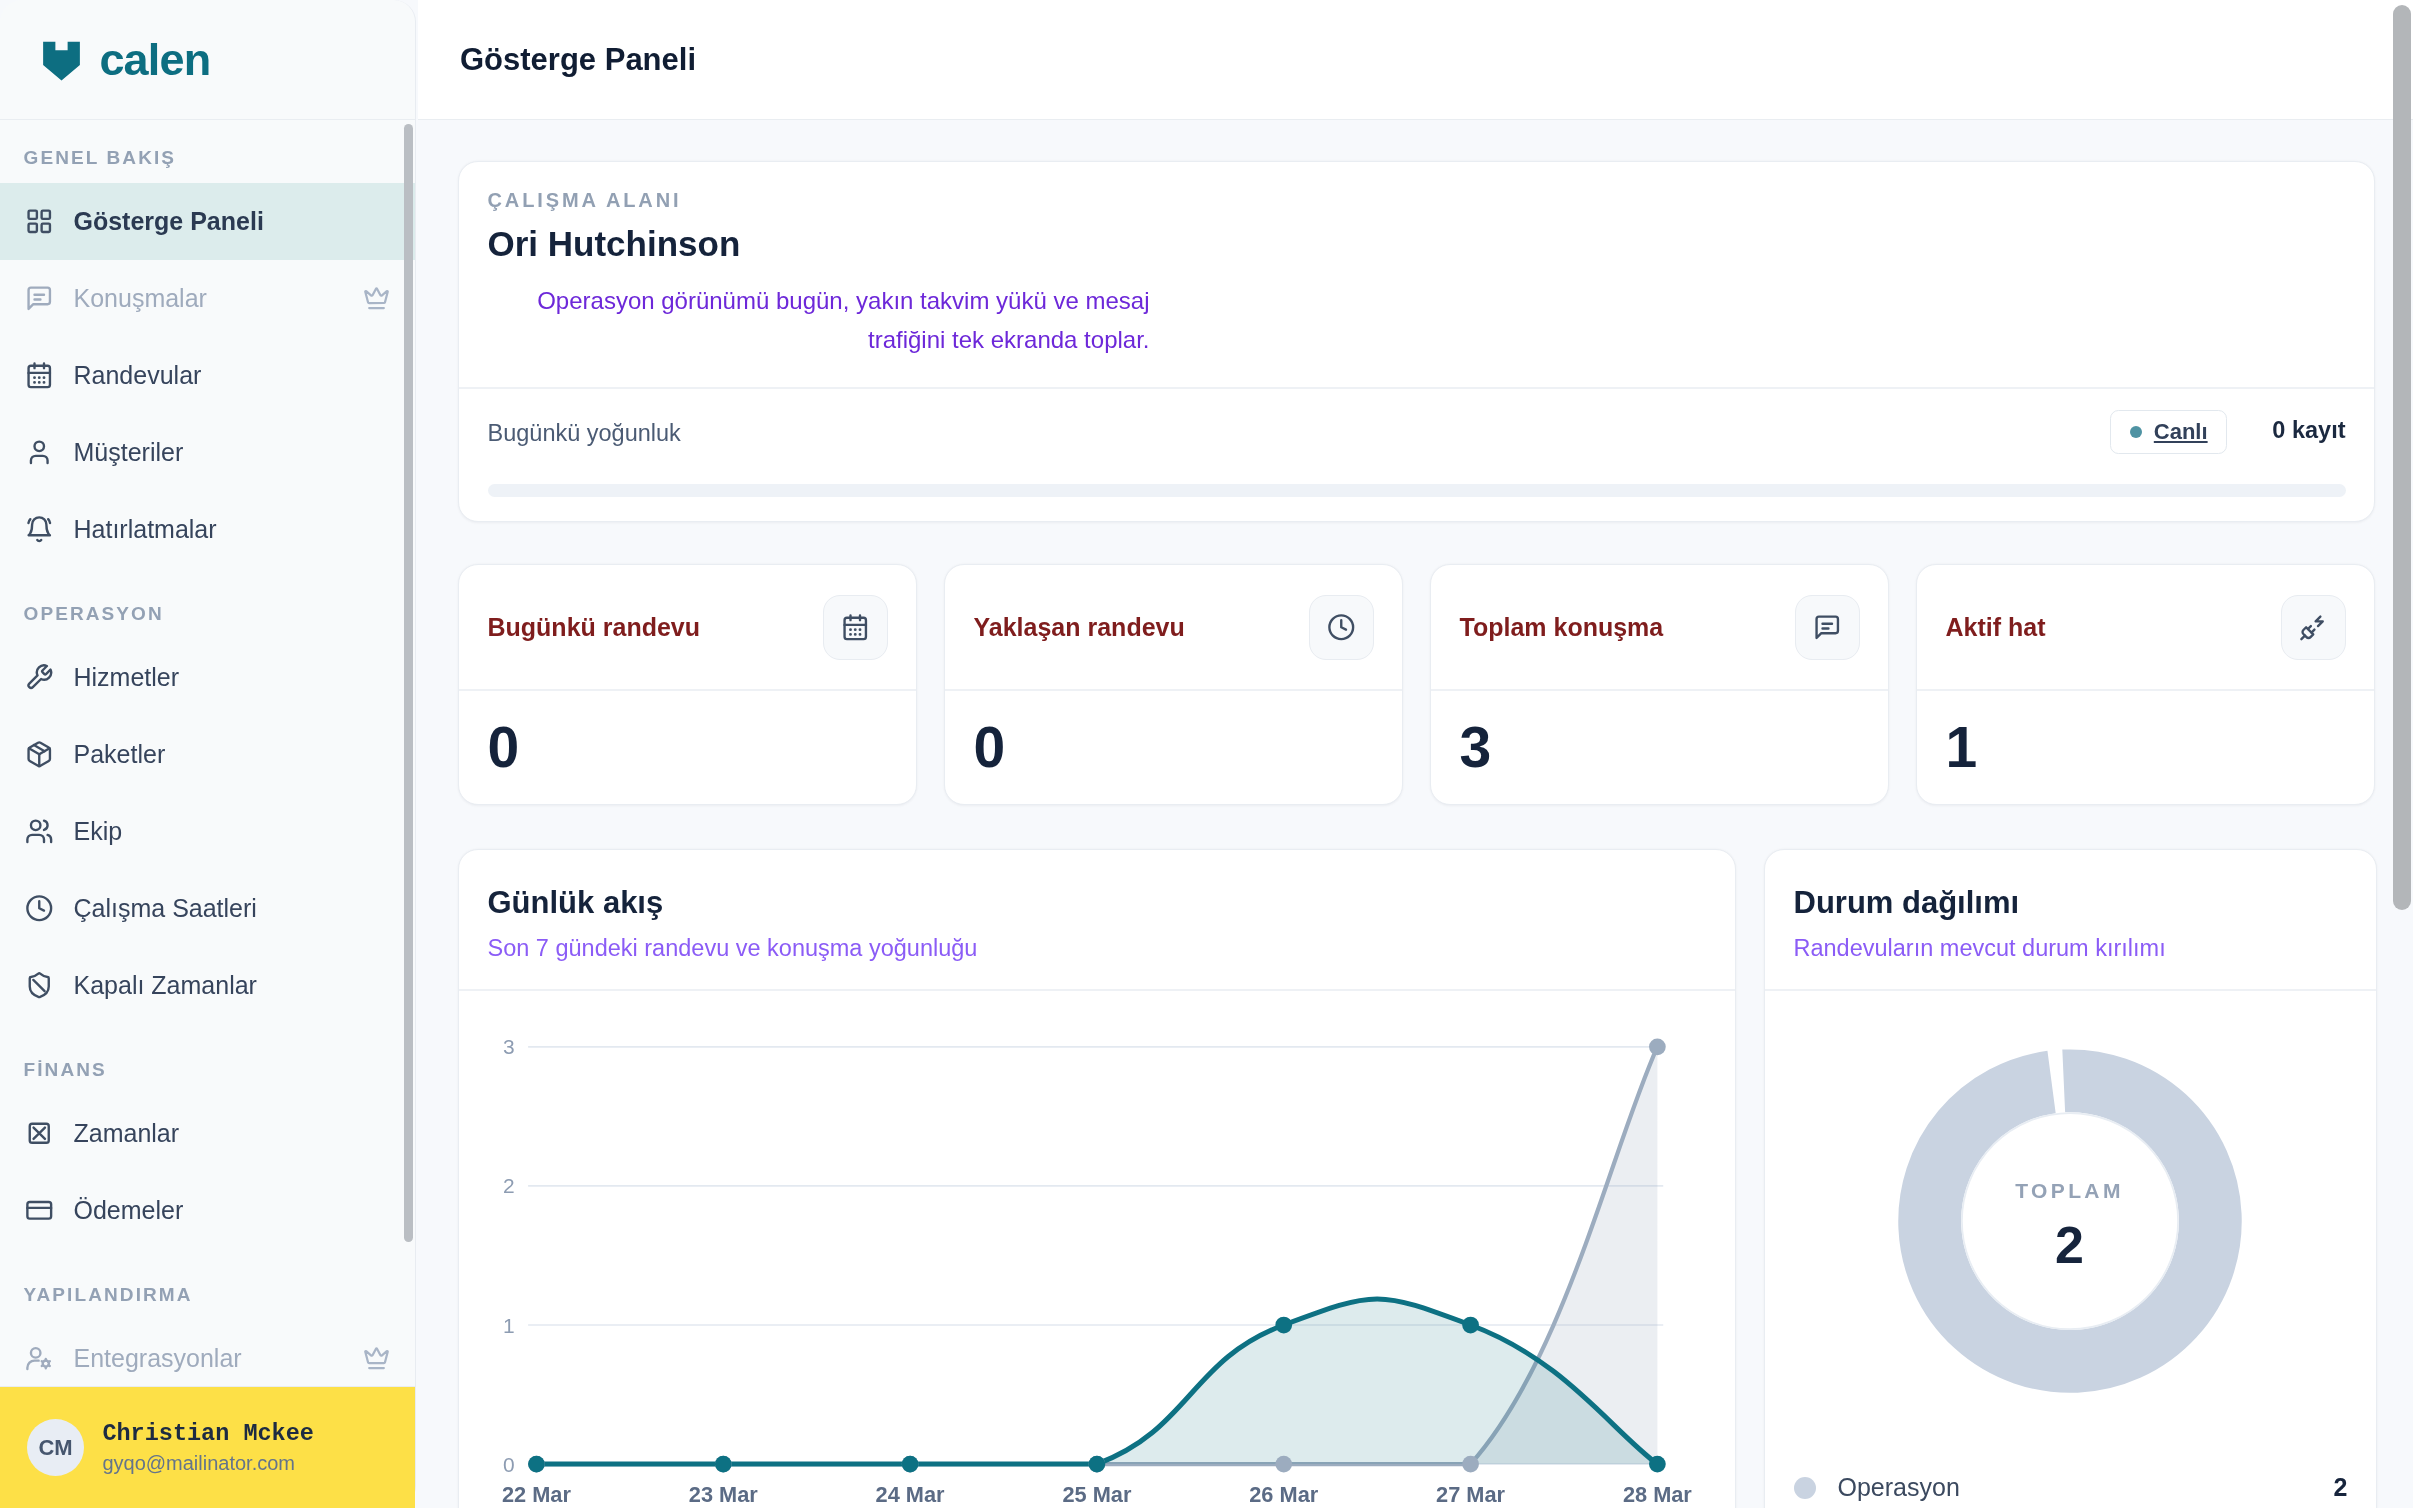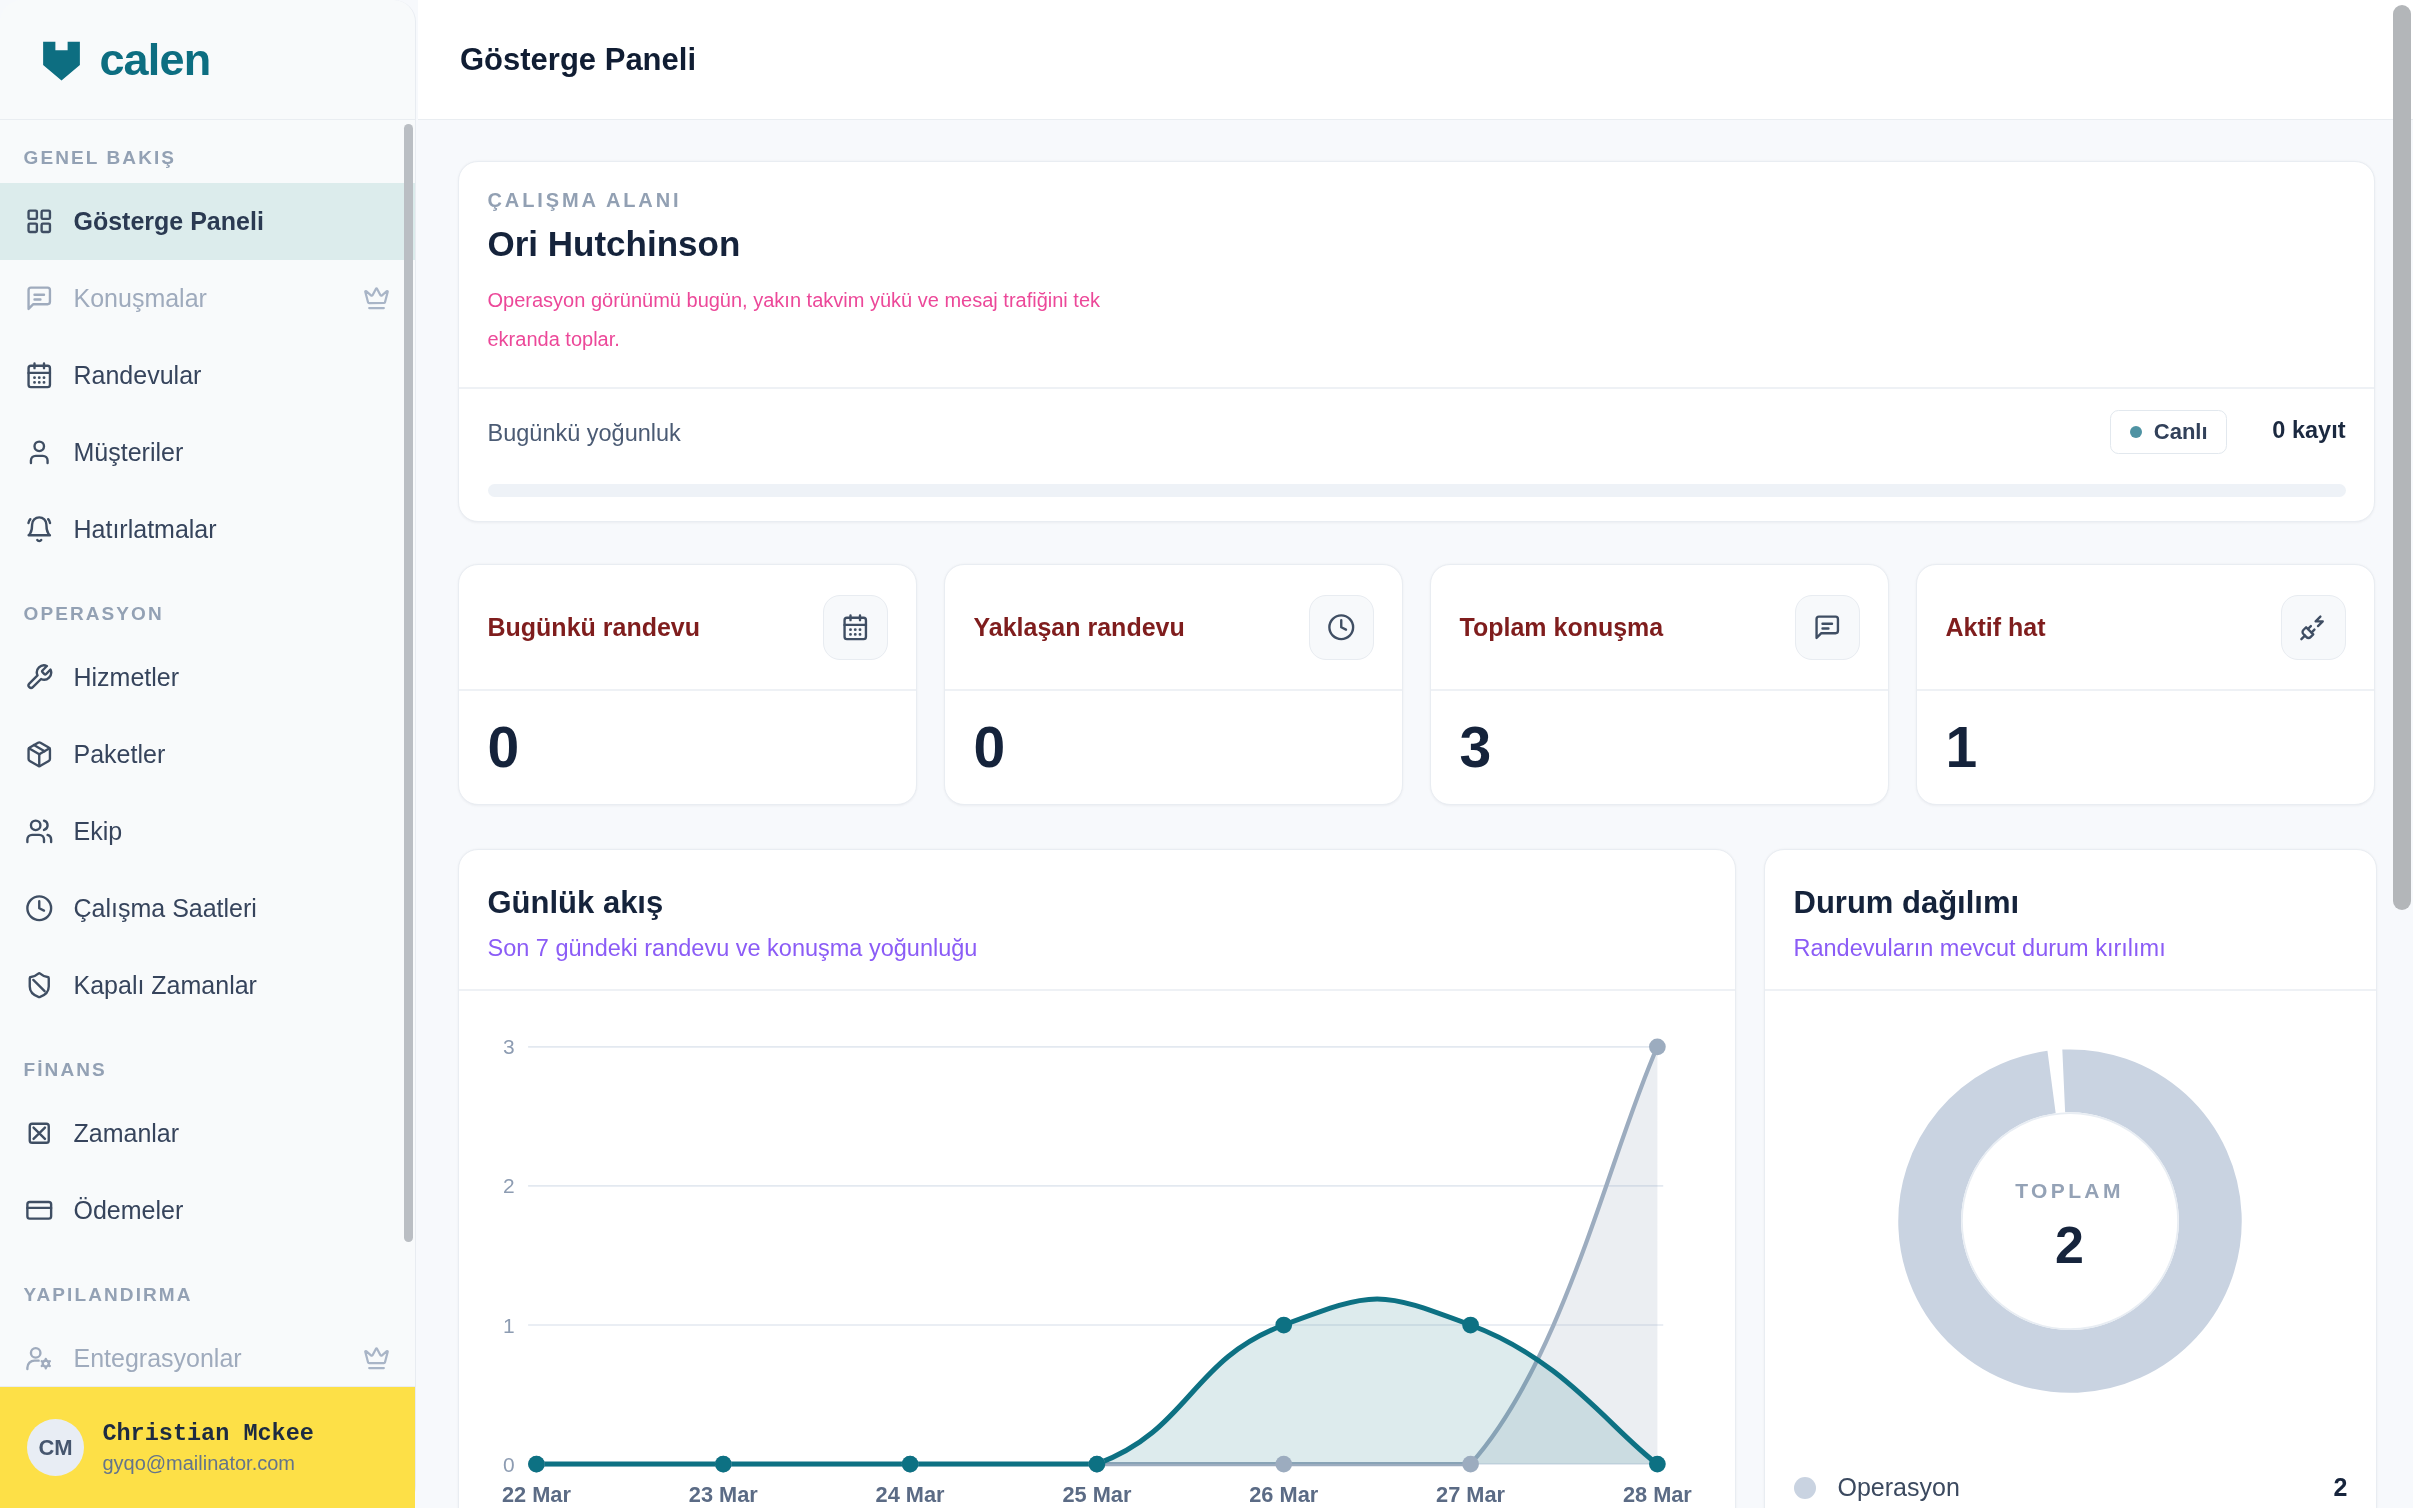--- a/index.html
+++ b/index.html
@@ -43,29 +43,29 @@
   .topbar h1 { font-size:31px; font-weight:bold; color:#101d33; }
   .content { position:absolute; left:418px; top:122px; right:0; bottom:0; background:#f7f9fc; }
   .card { position:absolute; background:#fff; border:1.7px solid #e9edf2; border-radius:20px;
           box-shadow:0 0.8px 2.5px rgba(15,23,42,.05); }
 
   
   .ws { left:40px; top:39px; width:1917px; height:361px; }
   .eyebrow { position:absolute; left:28.5px; top:27px; font-size:20px; font-weight:bold;
              letter-spacing:2.9px; color:#92a0b3; }
   .ws-name { position:absolute; left:28.5px; top:62px; font-size:35px; font-weight:bold; color:#15233b; }
-  .ws-desc { position:absolute; left:28.5px; top:119px; width:662px; font-size:20px; line-height:39px;
-             color:#ec4899; }
+  .ws-desc { position:absolute; left:28.5px; top:119px; width:662px; font-size:24px; line-height:39px;
+             color:#6d28d9;text-align:right; }
   .ws-divider { position:absolute; left:0; top:225px; width:100%; height:1.7px; background:#eef1f5; }
   .busy-label { position:absolute; left:28.5px; top:258px; font-size:23.5px; color:#4b5b74; }
   .live-badge { position:absolute; right:147px; top:248px; height:44px; background:#fff;
                 border:1.7px solid #e2e8ee; border-radius:8.4px; display:flex; align-items:center;
                 padding:0 18.4px; }
   .live-dot { width:12.6px; height:12.6px; border-radius:50%; background:#4f93a3; margin-right:11.7px; }
-  .live-text { font-size:22px; font-weight:bold; color:#32415a; }
+  .live-text { font-size:22px; font-weight:bold; color:#32415a;text-decoration:underline; }
   .record-count { position:absolute; right:28.5px; top:255px; font-size:23.5px; font-weight:bold; color:#1b2940; }
   .progress { position:absolute; left:28.5px; right:28.5px; top:322px; height:13.4px; border-radius:7.5px;
               background:#eef2f7; overflow:hidden; }
   .progress-fill { height:100%; background:#0d7183; border-radius:7.5px; }
 
   
   .stat-card { top:442px; width:459px; height:241px; }
   .stat-label { position:absolute; left:28.5px; top:0; height:124px; display:flex; align-items:center;
                 font-size:25px; font-weight:bold; color:#7f1d1d; }
   .stat-iconbtn { position:absolute; right:28.5px; top:30px; width:65px; height:65px; border-radius:17px;

